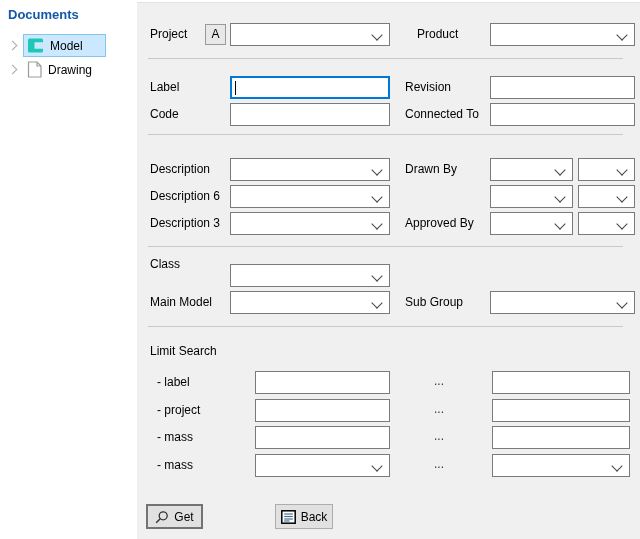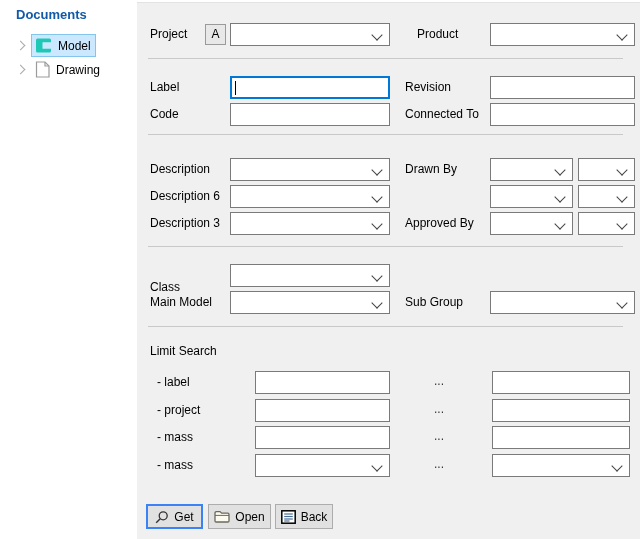--- a/index.html
+++ b/index.html
@@ -2,41 +2,41 @@
 <html><head>
 <meta charset="utf-8">
 <style>
   html,body{margin:0;padding:0;}
   body{
     width:640px;height:539px;position:relative;overflow:hidden;
     background:#ffffff;color:#000;
     font-family:"Liberation Sans", sans-serif;font-size:12px;
   }
   
-  .sidebar{position:absolute;left:8px;top:0;width:120px;height:539px;background:#fff;}
+  .sidebar{position:absolute;left:0;top:0;width:120px;height:539px;background:#fff;}
   .side-title{position:absolute;left:8px;top:7px;font-size:13px;font-weight:bold;color:#1259a8;}
   .tree-row{position:absolute;left:0;height:23px;display:flex;align-items:center;}
   .tchev{display:inline-block;width:6px;height:6px;border-top:1px solid #a8a8a8;border-right:1px solid #a8a8a8;transform:rotate(45deg);margin-left:9px;}
-  .tree-box{display:flex;align-items:center;height:21px;margin-left:7px;padding:0 4px 0 3px;border:1px solid transparent;}
+  .tree-box{display:flex;align-items:center;height:21px;margin-left:7px;padding:0 22px 0 3px;border:1px solid transparent;}
   .tree-box.selected{background:#cce8ff;border:1px solid #84c5ee;}
   .tree-label{margin-left:6px;}
   
   .panel{position:absolute;left:137px;top:2px;width:503px;height:537px;background:#f0f0f0;border-top:1px solid #e2e2e2;box-sizing:border-box;}
   .fld-label{position:absolute;height:23px;line-height:23px;white-space:nowrap;}
   .tbox{position:absolute;height:23px;background:#fff;border:1px solid #7a7a7a;box-sizing:border-box;}
   .tbox.focused{border:2px solid #0078d7;}
   .caret{position:absolute;left:3px;top:3px;width:1px;height:14px;background:#000;}
   .combo{position:absolute;height:23px;background:#fff;border:1px solid #7a7a7a;box-sizing:border-box;}
   .chev{position:absolute;right:8px;top:7px;width:7px;height:7px;border-right:1px solid #444;border-bottom:1px solid #444;transform:rotate(45deg);}
   .sep{position:absolute;left:11px;width:475px;height:1px;background:#c9c9c9;}
   .dots{position:absolute;width:20px;height:23px;line-height:20px;color:#333;}
   .abtn{position:absolute;width:21px;height:21px;background:#e8e8e8;border:1px solid #9a9a9a;box-sizing:border-box;text-align:center;line-height:19px;font-size:12px;}
   
   .btn{position:absolute;top:501px;height:25px;background:#e1e1e1;border:1px solid #adadad;box-sizing:border-box;display:flex;align-items:center;justify-content:center;gap:5px;}
-  .btn.focused{border:2px solid #3b82f6;}
+  .btn.focused{border:2px solid #737373;}
   .btn svg{flex:0 0 auto;}
 </style>
 </head>
 <body>
 
 <div class="sidebar">
   <div class="side-title">Documents</div>
 
   <div class="tree-row" style="top:34px">
     <span class="tchev"></span>
@@ -118,21 +118,21 @@
   <div class="fld-label" style="left:268px;top:209px">Approved By</div>
   <div class="combo" style="left:353px;top:209px;width:83px">
       <span class="chev"></span>
     </div>
   <div class="combo" style="left:441px;top:209px;width:57px">
       <span class="chev"></span>
     </div>
 
   <div class="sep" style="top:243px"></div>
 
-  <div class="fld-label" style="left:13px;top:273px">Class</div>
+  <div class="fld-label" style="left:13px;top:250px">Class</div>
   <div class="combo" style="left:93px;top:261px;width:160px">
       <span class="chev"></span>
     </div>
 
   <div class="fld-label" style="left:13px;top:288px">Main Model</div>
   <div class="combo" style="left:93px;top:288px;width:160px">
       <span class="chev"></span>
     </div>
   <div class="fld-label" style="left:268px;top:288px">Sub Group</div>
   <div class="combo" style="left:353px;top:288px;width:145px">
@@ -167,27 +167,20 @@
       <span class="chev"></span>
     </div>
 
   <div class="btn focused" style="left:9px;width:57px">
     <svg width="14" height="14" viewBox="0 0 14 14">
         <circle cx="8.2" cy="5.8" r="4" fill="none" stroke="#333" stroke-width="1.3"></circle>
         <line x1="5.2" y1="8.8" x2="1.2" y2="12.8" stroke="#333" stroke-width="1.4"></line>
       </svg>
     <span>Get</span>
   </div>
-  <div class="btn" style="left:71px;width:63px">
-    <svg width="16" height="13" viewBox="0 0 16 13">
-        <path d="M1 3.2 Q1 1.6 2.4 1.6 L6 1.6 L7.6 3.2 L13.8 3.2 Q15 3.2 15 4.4 L15 10.8 Q15 12 13.8 12 L2.2 12 Q1 12 1 10.8 Z" fill="#fbfbf2" stroke="#6e685a" stroke-width="1.3"></path>
-        <path d="M1 5.4 L15 5.4" stroke="#6e685a" stroke-width="1"></path>
-      </svg>
-    <span>Open</span>
-  </div>
   <div class="btn" style="left:138px;width:58px">
     <svg width="15" height="14" viewBox="0 0 15 14">
         <rect x="0.8" y="0.8" width="13.4" height="12.4" fill="#fff" stroke="#000" stroke-width="1.5"></rect>
         <line x1="3.2" y1="4" x2="11.8" y2="4" stroke="#4a6d96" stroke-width="1.2"></line>
         <line x1="3.2" y1="6.5" x2="11.8" y2="6.5" stroke="#4a6d96" stroke-width="1.2"></line>
         <line x1="3.2" y1="9" x2="11.8" y2="9" stroke="#4a6d96" stroke-width="1.2"></line>
         <line x1="3.2" y1="11" x2="8.5" y2="11" stroke="#4a6d96" stroke-width="1.2"></line>
       </svg>
     <span>Back</span>
   </div>

